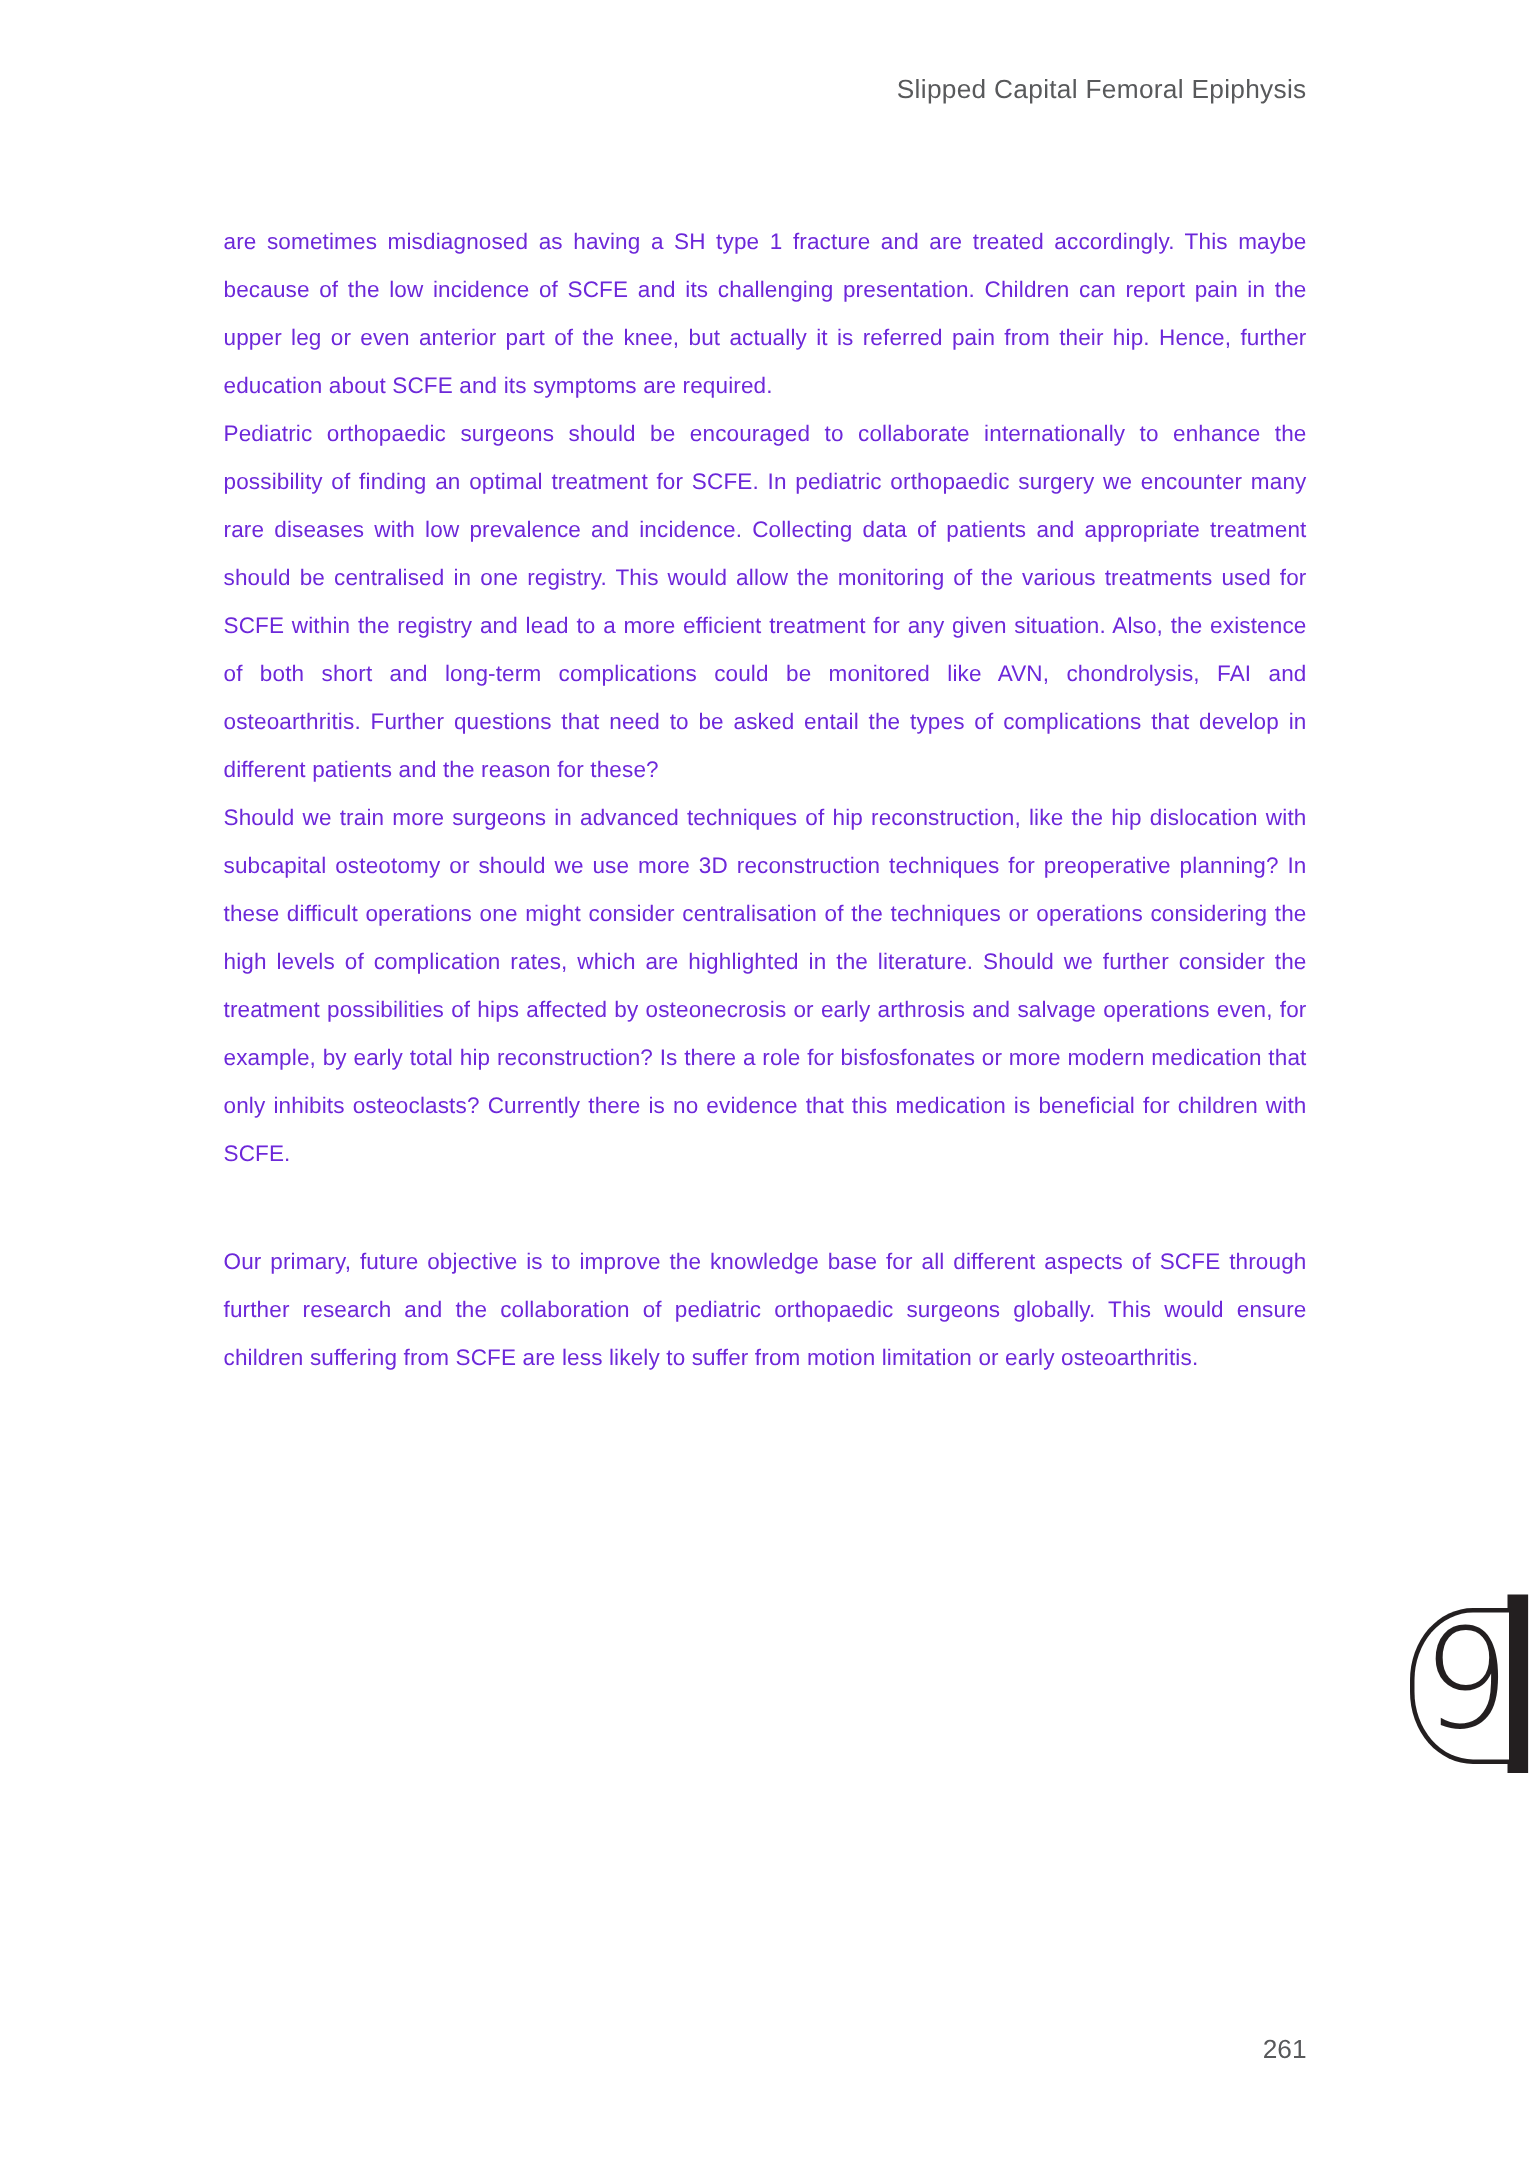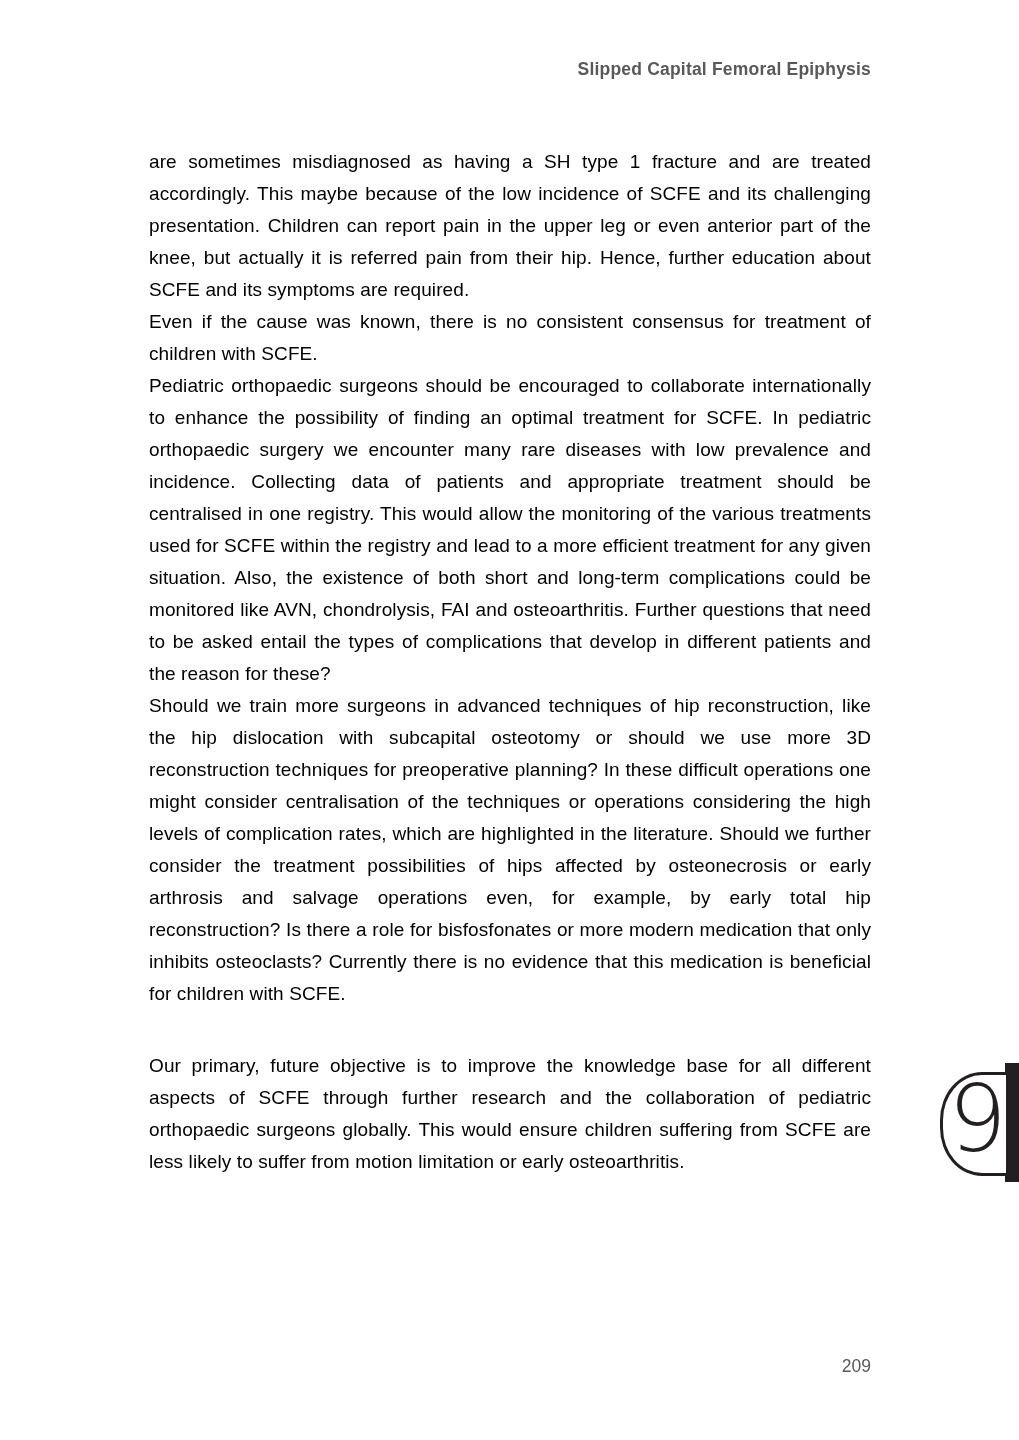--- a/index.html
+++ b/index.html
@@ -10,38 +10,38 @@
   .page {
     position: relative;
     width: 1019px;
     height: 1440px;
     background: #ffffff;
     font-family: "Liberation Sans", sans-serif;
     overflow: hidden;
   }
   .running-header {
     position: absolute;
-    top: 59px;
+    top: 49px;
     left: 149px;
     width: 722px;
     text-align: right;
     font-size: 17.5px;
-    font-weight: 700;
+    font-weight: 400;
     color: #58595b;
     letter-spacing: 0.2px;
   }
   .body-text {
     position: absolute;
     top: 146px;
     left: 149px;
     width: 722px;
-    font-size: 19px;
+    font-size: 15px;
     line-height: 32px;
     font-weight: 300;
-    color: #000000;
+    color: #6d28d9;
     text-align: justify;
     letter-spacing: 0.1px;
   }
   .body-text p {
     margin: 0;
   }
   .body-text p.spaced {
     margin-top: 40px;
   }
   .chapter-tab {
@@ -94,28 +94,27 @@
 </style>
 </head>
 <body>
 
 <div class="page">
 
   <div class="running-header">Slipped Capital Femoral Epiphysis</div>
 
   <div class="body-text">
     <p>are sometimes misdiagnosed as having a SH type 1 fracture and are treated accordingly. This maybe because of the low incidence of SCFE and its challenging presentation. Children can report pain in the upper leg or even anterior part of the knee, but actually it is referred pain from their hip. Hence, further education about SCFE and its symptoms are required.</p>
-    <p>Even if the cause was known, there is no consistent consensus for treatment of children with SCFE.</p>
     <p>Pediatric orthopaedic surgeons should be encouraged to collaborate internationally to enhance the possibility of finding an optimal treatment for SCFE. In pediatric orthopaedic surgery we encounter many rare diseases with low prevalence and incidence. Collecting data of patients and appropriate treatment should be centralised in one registry. This would allow the monitoring of the various treatments used for SCFE within the registry and lead to a more efficient treatment for any given situation. Also, the existence of both short and long-term complications could be monitored like AVN, chondrolysis, FAI and osteoarthritis. Further questions that need to be asked entail the types of complications that develop in different patients and the reason for these?</p>
     <p>Should we train more surgeons in advanced techniques of hip reconstruction, like the hip dislocation with subcapital osteotomy or should we use more 3D reconstruction techniques for preoperative planning? In these difficult operations one might consider centralisation of the techniques or operations considering the high levels of complication rates, which are highlighted in the literature. Should we further consider the treatment possibilities of hips affected by osteonecrosis or early arthrosis and salvage operations even, for example, by early total hip reconstruction? Is there a role for bisfosfonates or more modern medication that only inhibits osteoclasts? Currently there is no evidence that this medication is beneficial for children with SCFE.</p>
     <p class="spaced">Our primary, future objective is to improve the knowledge base for all different aspects of SCFE through further research and the collaboration of pediatric orthopaedic surgeons globally. This would ensure children suffering from SCFE are less likely to suffer from motion limitation or early osteoarthritis.</p>
   </div>
 
   <div class="chapter-tab">
     <div class="tab-bar"></div>
     <div class="tab-bubble">
       <span class="tab-digit">9</span>
     </div>
   </div>
 
-  <div class="page-number">209</div>
+  <div class="page-number">261</div>
 
 </div>
 
 </body></html>

